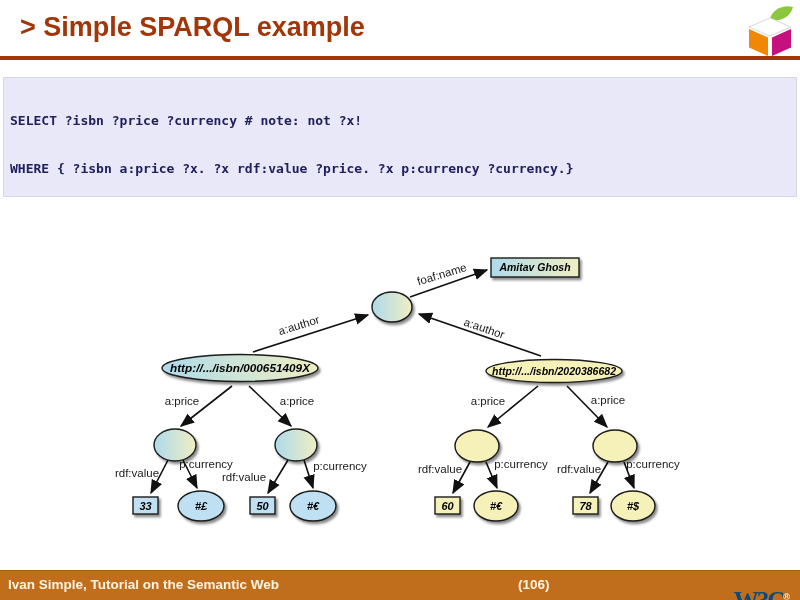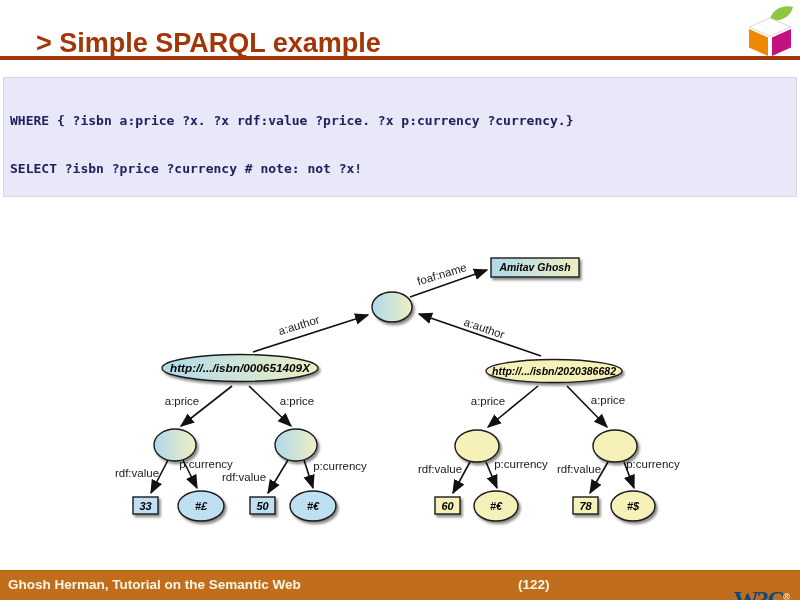--- a/index.html
+++ b/index.html
@@ -2,21 +2,21 @@
 <html><head>
 <meta charset="utf-8">
 <style>
   html,body{margin:0;padding:0;}
   body{
     width:800px;height:600px;position:relative;overflow:hidden;
     background:#ffffff;font-family:"Liberation Sans",sans-serif;
   }
   
   .title{
-    position:absolute;top:12px;left:20px;margin:16px;
+    position:absolute;top:12px;left:20px;margin:0;
     font-size:27px;font-weight:bold;color:#A23608;letter-spacing:0px;
     font-family:"Liberation Sans",sans-serif;white-space:nowrap;
   }
   .title-rule{
     position:absolute;top:56px;left:0;width:800px;height:4px;background:#A23608;
   }
   .cube-logo{position:absolute;top:5px;right:5px;width:50px;height:52px;}
   
   .codebox{
     position:absolute;top:77px;left:3px;width:794px;box-sizing:border-box;
@@ -59,22 +59,22 @@
 <svg class="cube-logo" viewBox="0 0 50 52">
   <path d="M25 14 C27 4, 39 -1, 48 2 C46 11, 36 17, 26 15 Z" fill="#8DC63F"></path>
   <polygon points="25,13 46,22 25,31 4,22" fill="#FFFFFF" stroke="#D8D8D8" stroke-width="1"></polygon>
   <polygon points="4,24 23,32.5 23,51 4,42.5" fill="#F08705"></polygon>
   <polygon points="46,24 27,32.5 27,51 46,42.5" fill="#C4117E"></polygon>
 </svg>
 
 <div class="title-rule"></div>
 
 <div class="codebox">
+  <div>SELECT ?isbn ?price ?currency # note: not ?x!</div>
   <div>WHERE { ?isbn a:price ?x. ?x rdf:value ?price. ?x p:currency ?currency.}</div>
-  <div>SELECT ?isbn ?price ?currency # note: not ?x!</div>
 </div>
 
 <svg class="diagram" viewBox="0 0 800 600">
   <defs>
     <marker id="arr" viewBox="0 0 10 8" markerWidth="9" markerHeight="8" refX="9" refY="4" orient="auto">
       <path d="M0,0 L10,4 L0,8 Z" fill="#111"></path>
     </marker>
     <linearGradient id="gBY" x1="0" y1="0" x2="1" y2="0">
       <stop offset="0" stop-color="#AEDAEB"></stop>
       <stop offset="1" stop-color="#EFEEC2"></stop>
@@ -148,16 +148,16 @@
     <text class="ltext" x="262.5" y="510" text-anchor="middle">50</text>
     <text class="ltext" x="313" y="510" text-anchor="middle">#€</text>
     <text class="ltext" x="447.5" y="510" text-anchor="middle">60</text>
     <text class="ltext" x="496" y="510" text-anchor="middle">#€</text>
     <text class="ltext" x="585.5" y="510" text-anchor="middle">78</text>
     <text class="ltext" x="633" y="510" text-anchor="middle">#$</text>
   </g>
 </svg>
 
 <div class="footer">
-  <span class="footer-left">Ghosh Herman, Tutorial on the Semantic Web</span>
-  <span class="footer-page">(122)</span>
+  <span class="footer-left">Ivan Simple, Tutorial on the Semantic Web</span>
+  <span class="footer-page">(106)</span>
   <span class="w3c"><span>W3C</span><sup>®</sup></span>
 </div>
 
 </body></html>

